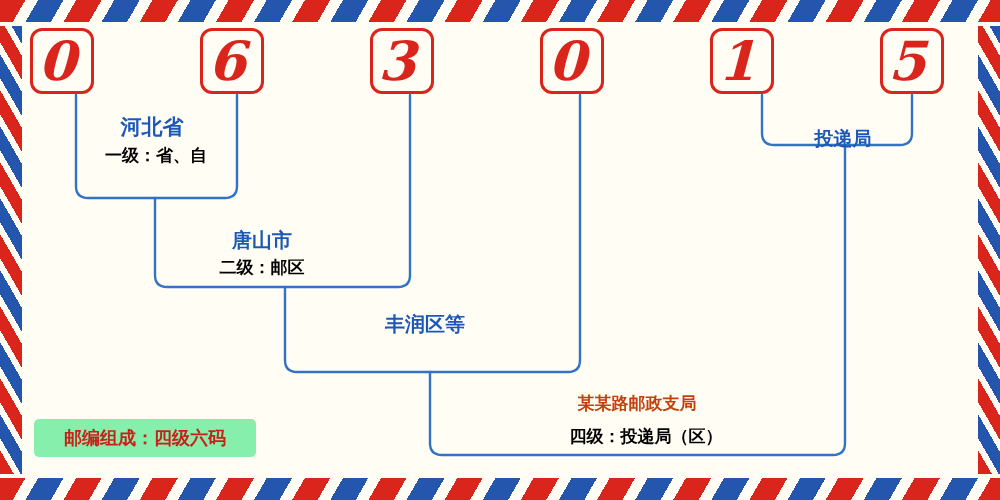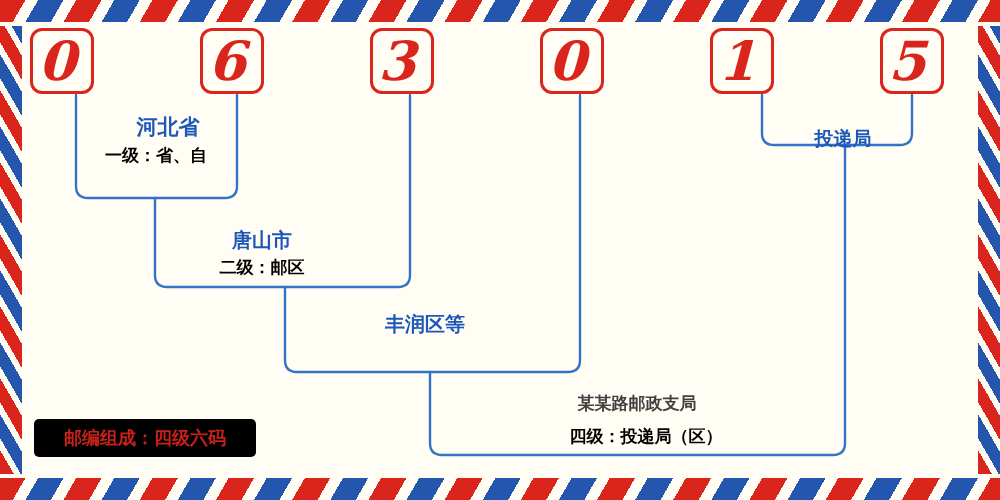--- a/index.html
+++ b/index.html
@@ -38,34 +38,34 @@
     font-style:italic;font-weight:700;font-size:54px;line-height:1;
     color:#da251c;transform:skewX(-4deg);
   }
   
   .connectors{position:absolute;left:0;top:0;width:1000px;height:500px;}
   .connectors path{stroke:#3273c5;stroke-width:2.4;fill:none;stroke-linecap:round;}
   
   .lbl{position:absolute;transform:translateX(-50%);white-space:nowrap;text-align:center;}
   .lbl-blue{color:#1d58b8;font-weight:700;font-size:20px;}
   .lbl-red{color:#000000;font-weight:700;font-size:17px;line-height:21px;}
-  .lbl-dark{color:#404040;font-weight:700;font-size:17px;text-align:center;}
-  .t-province-name{left:168px;top:113px;font-size:21px;}
+  .lbl-dark{color:#c2410c;font-weight:700;font-size:17px;text-align:center;}
+  .t-province-name{left:152px;top:113px;font-size:21px;}
   .t-province-desc{left:156px;top:145px;}
   .t-city-name{left:262px;top:227px;}
   .t-city-desc{left:262px;top:257px;}
   .t-county-name{left:425px;top:311px;}
   .t-county-desc{left:436px;top:341px;}
   .t-branch-name{left:637px;top:392px;}
   .t-branch-desc{left:646px;top:426px;}
   .t-delivery-name{left:843px;top:110px;font-size:19px;margin-top:16px;}
   
   .badge{
     position:absolute;left:34px;top:419px;width:222px;height:38px;
-    background:#000000;border-radius:5px;
+    background:#86efac;border-radius:5px;
     display:flex;align-items:center;justify-content:center;
   }
   .badge span{color:#c9211a;font-weight:700;font-size:18px;white-space:nowrap;}
 </style>
 </head>
 <body>
 
 <div class="stage">
 
   <div class="stripe stripe-top"></div>

